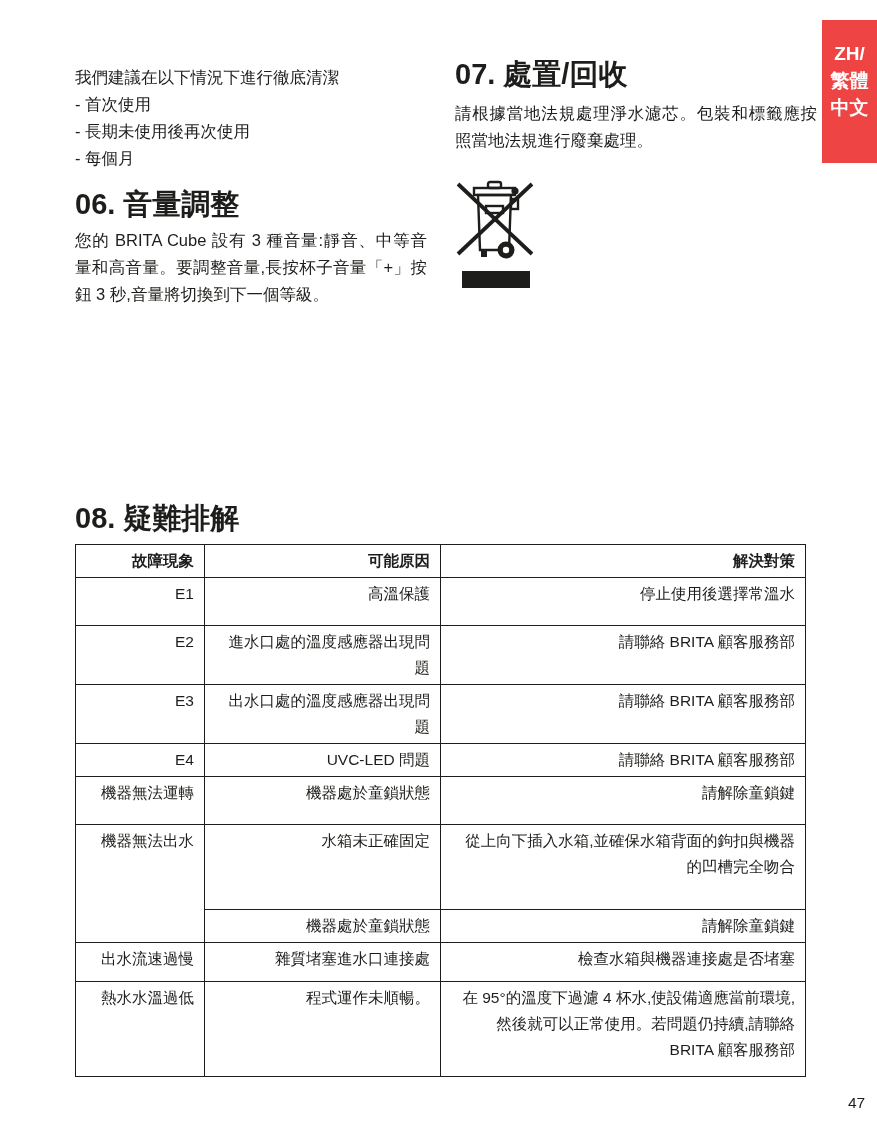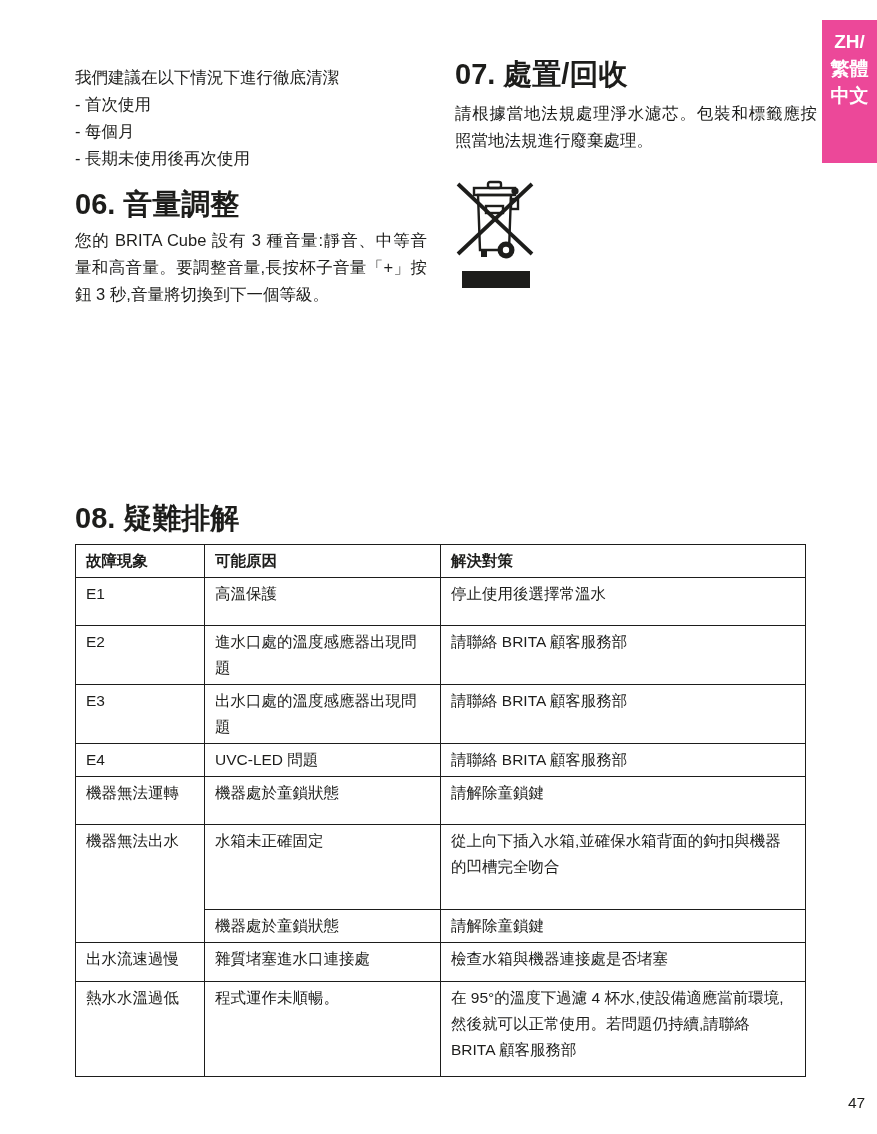--- a/index.html
+++ b/index.html
@@ -10,23 +10,23 @@
     background:#ffffff;
     color:#1d1d1b;
     font-family:"Liberation Sans", sans-serif;
     overflow:hidden;
   }
 
   
   .lang-tab {
     position:absolute; left:822px; top:20px;
     width:55px; height:143px;
-    background:#ec4899; color:#ffffff;
+    background:#ef4444; color:#ffffff;
     font-weight:700; font-size:19px; line-height:27px;
-    padding-top:8px; text-align:center;
+    padding-top:20px; text-align:center;
   }
 
   
   .col-left  { position:absolute; left:75px;  top:64px; width:352px; }
   .col-right { position:absolute; left:455px; top:60px; width:362px; }
 
   .intro-line { font-size:16.5px; line-height:27px; }
   .section-heading { font-size:29px; font-weight:700; line-height:28px; }
   .h06 { margin-top:18px; }
   .body-para {
@@ -49,21 +49,21 @@
   table.trouble {
     border-collapse:collapse; table-layout:fixed;
     width:730px; margin-top:12px;
   }
   table.trouble col.c1 { width:129px; }
   table.trouble col.c2 { width:236px; }
   table.trouble col.c3 { width:365px; }
   table.trouble th, table.trouble td {
     border:1px solid #1d1d1b;
     vertical-align:top;
-    text-align:left;
+    text-align:right;
     padding:3px 10px;
     font-size:15.5px; line-height:26px;
     font-weight:400;
     overflow:hidden;
   }
   table.trouble th { font-weight:700; }
   tr.rh-30 { height:30px; }
   tr.rh-48 { height:48px; }
   tr.rh-46 { height:46px; }
   tr.rh-28 { height:28px; }
@@ -83,22 +83,22 @@
 
   <div class="lang-tab">
     <div>ZH/</div>
     <div>繁體</div>
     <div>中文</div>
   </div>
 
   <div class="col-left">
     <div class="intro-line">我們建議在以下情況下進行徹底清潔</div>
     <div class="intro-line">- 首次使用</div>
+    <div class="intro-line">- 長期未使用後再次使用</div>
     <div class="intro-line">- 每個月</div>
-    <div class="intro-line">- 長期未使用後再次使用</div>
     <div class="section-heading h06">06. 音量調整</div>
     <div class="body-para">您的 BRITA Cube 設有 3 種音量:靜音、中等音量和高音量。要調整音量,長按杯子音量「+」按鈕 3 秒,音量將切換到下一個等級。</div>
   </div>
 
   <div class="col-right">
     <div class="section-heading">07. 處置/回收</div>
     <div class="body-para para-gap">請根據當地法規處理淨水濾芯。包裝和標籤應按照當地法規進行廢棄處理。</div>
 
     <div class="weee-wrap">
       <svg width="80" height="82" viewBox="0 0 80 82">

